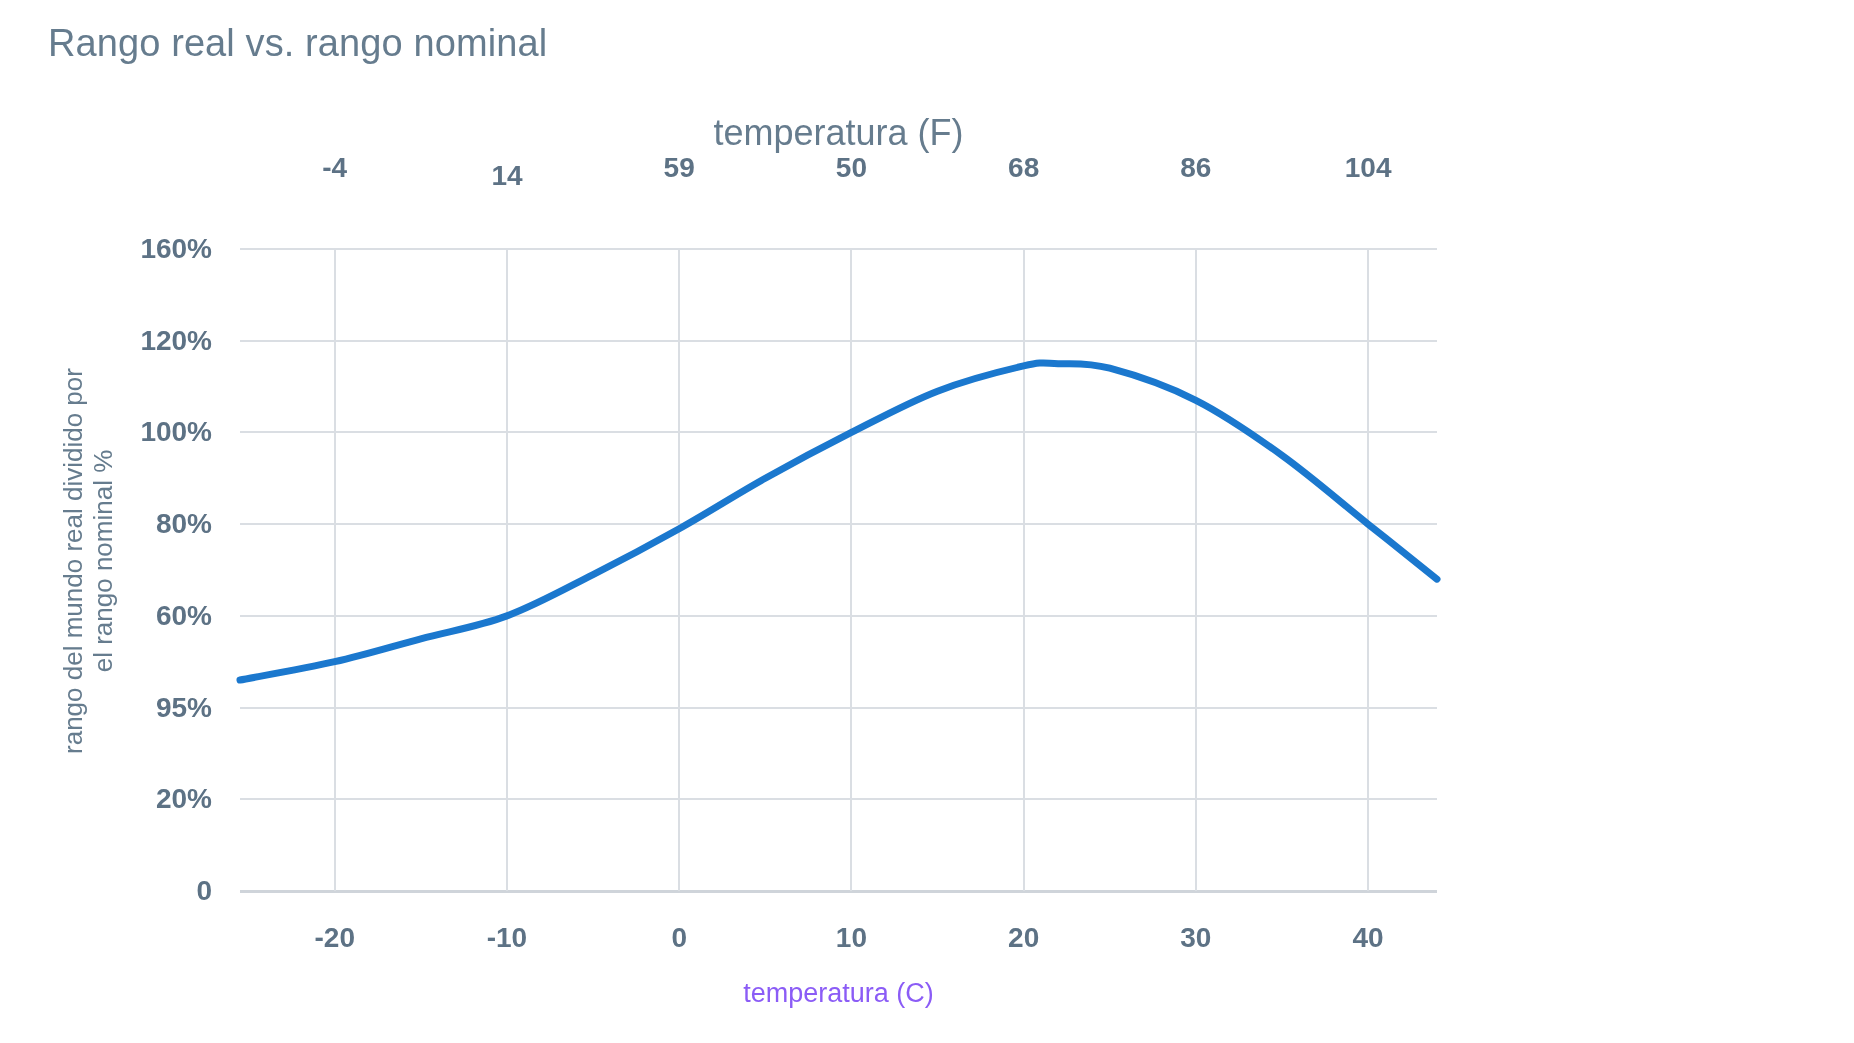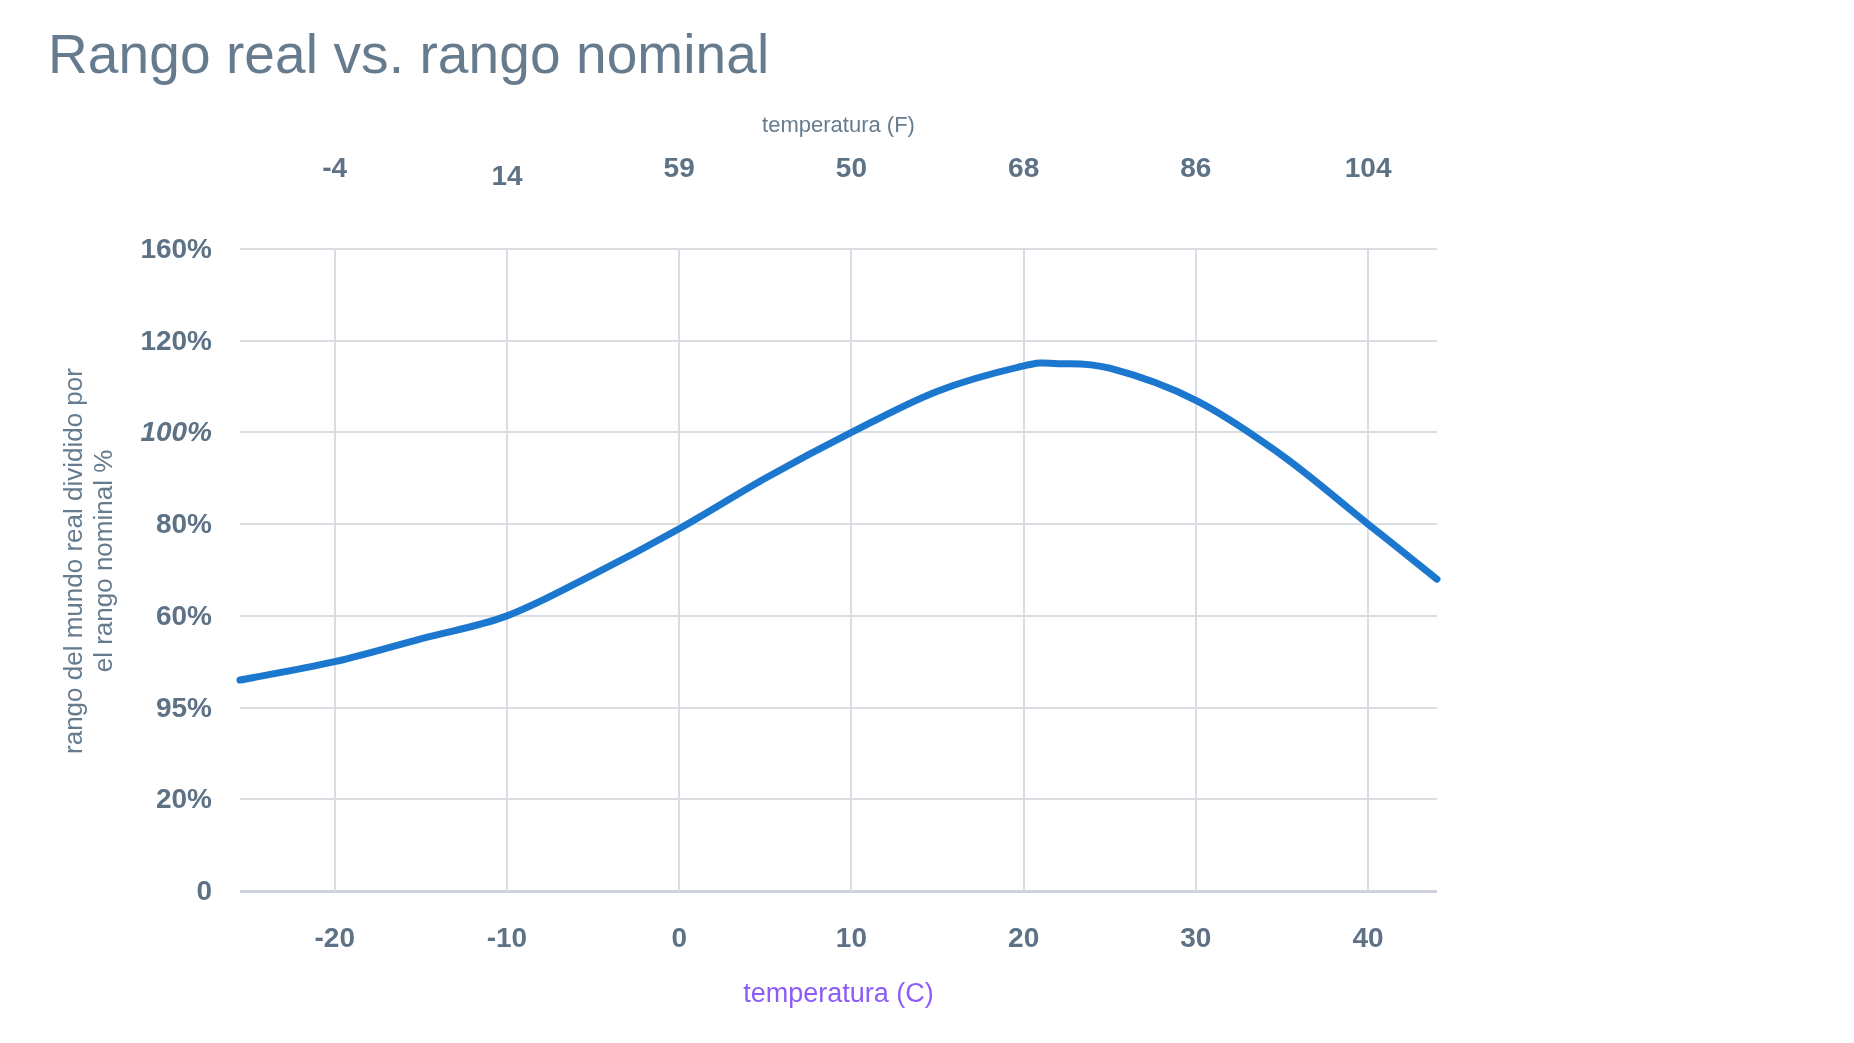--- a/index.html
+++ b/index.html
@@ -8,33 +8,33 @@
     background:#ffffff;
     font-family:"Liberation Sans", sans-serif;
     overflow:hidden;
     position:relative;
   }
   #chart-root{position:absolute;left:0;top:0;width:1854px;height:1043px;}
 
   #chart-title{
     position:absolute;
     left:48px;top:22px;
-    font-size:55px;
+    font-size:38px;
     font-weight:400;
     color:#667c8e;
     letter-spacing:0.1px;
     white-space:nowrap;
   }
 
   
   #top-axis-title{
     position:absolute;
     left:240px;top:112px;width:1197px;
     text-align:center;
-    font-size:22px;color:#667c8e;
+    font-size:36px;color:#667c8e;
   }
   #bottom-axis-title{
     position:absolute;
     left:240px;top:978px;width:1197px;
     text-align:center;
     font-size:27px;color:#8b5cf6;
   }
   #y-axis-title{
     position:absolute;
     left:-262px;top:531px;
@@ -104,21 +104,21 @@
       <div class="tick-label tick-bottom" style="left: 1023.65px; top: 922px;">20</div>
       <div class="tick-label tick-bottom" style="left: 1195.88px; top: 922px;">30</div>
       <div class="tick-label tick-bottom" style="left: 1368.11px; top: 922px;">40</div>
     </div>
   <div id="y-tick-labels">
       <div class="tick-label tick-y" style="left: 212px; top: 891px;">0</div>
       <div class="tick-label tick-y" style="left: 212px; top: 799.286px;">20%</div>
       <div class="tick-label tick-y" style="left: 212px; top: 707.571px;">95%</div>
       <div class="tick-label tick-y" style="left: 212px; top: 615.857px;">60%</div>
       <div class="tick-label tick-y" style="left: 212px; top: 524.143px;">80%</div>
-      <div class="tick-label tick-y" style="left: 212px; top: 432.429px; font-style: italic;">100%</div>
+      <div class="tick-label tick-y" style="left: 212px; top: 432.429px;">100%</div>
       <div class="tick-label tick-y" style="left: 212px; top: 340.714px;">120%</div>
       <div class="tick-label tick-y" style="left: 212px; top: 249px;">160%</div>
     </div>
 
   <div id="plot-area">
     <div id="grid-h">
         <div class="gridline-h axis-base" style="top: 641px;"></div>
         <div class="gridline-h" style="top: 549.286px;"></div>
         <div class="gridline-h" style="top: 457.571px;"></div>
         <div class="gridline-h" style="top: 365.857px;"></div>

